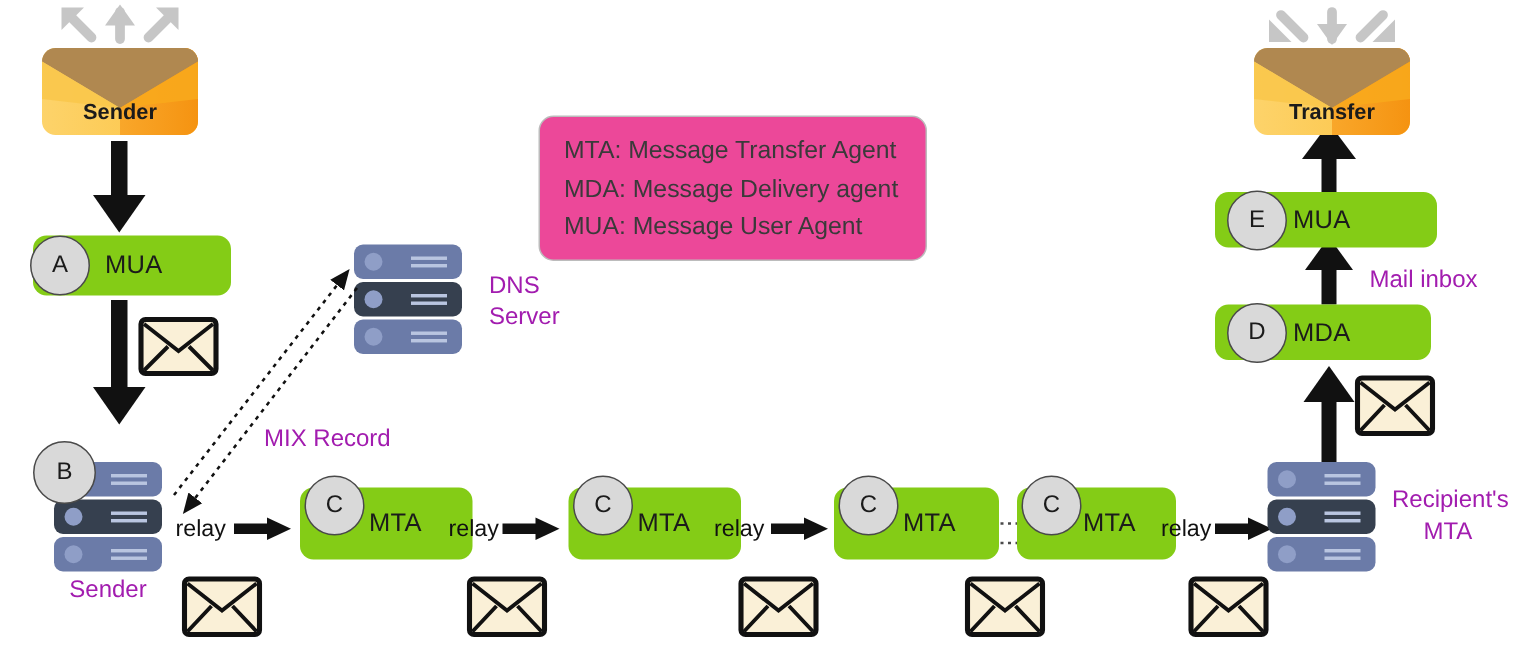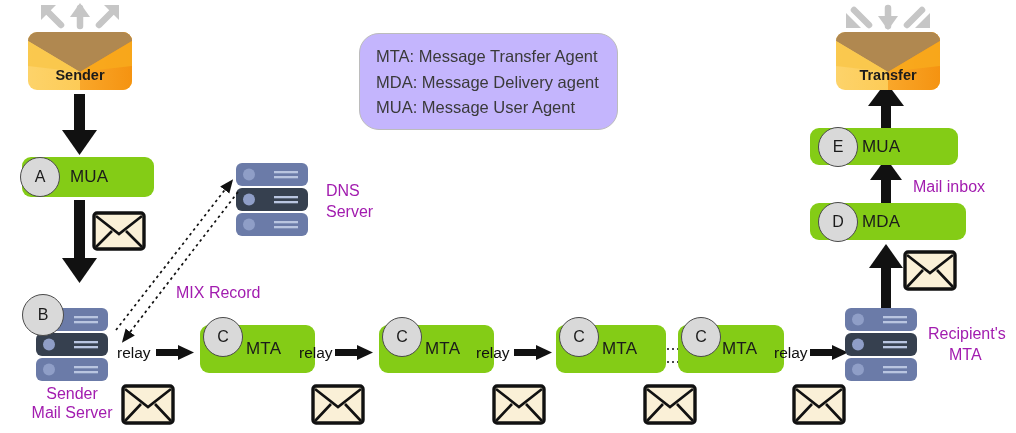--- a/index.html
+++ b/index.html
@@ -11,22 +11,22 @@
   
   .pill{background:#84cc16;border-radius:9px;display:flex;align-items:center;}
   .pill .plabel{font-size:17px;color:#1b1b1b;letter-spacing:.2px;}
 
   
   .badge{position:absolute;border-radius:50%;background:#d9d9d9;
          border:1.6px solid #4a4a4a;display:flex;align-items:center;
          justify-content:center;font-size:16px;color:#1b1b1b;}
 
   
-  .legend{position:absolute;border:1px solid #bcbcbc;border-radius:20px;
-          background:#c4b5fd;padding:10px 16px;box-sizing:border-box;}
+  .legend{position:absolute;border:1px solid #bcbcbc;border-radius:10px;
+          background:#ec4899;padding:10px 16px;box-sizing:border-box;margin-top:44px;}
   .legend div{font-size:16.5px;color:#3a3a3a;line-height:1.55;white-space:nowrap;}
 
   
   .txt{position:absolute;font-size:16px;color:#a21caf;white-space:nowrap;}
   .txt.c{text-align:center;}
   .relay{position:absolute;font-size:15.5px;color:#111;}
 
   
   .bigenv{position:absolute;}
   .bigenv .cap{position:absolute;left:0;top:0;width:100%;height:100%;
@@ -249,21 +249,20 @@
     <div class="cap">Transfer</div>
   </div>
 
   <div class="pill abs" style="left:22px;top:157px;width:132px;height:40px;padding-left:48px;box-sizing:border-box;">
     <span class="plabel">MUA</span>
   </div>
   <div class="badge" style="left:20px;top:157px;width:38px;height:38px;">A</div>
 
   <div class="badge" style="left:22px;top:294px;width:40px;height:40px;">B</div>
   <div class="txt c" style="left:10px;top:385px;width:124px;">Sender</div>
-  <div class="txt c" style="left:10px;top:404px;width:124px;">Mail Server</div>
 
   <div class="txt" style="left:326px;top:182px;">DNS</div>
   <div class="txt" style="left:326px;top:203px;">Server</div>
   <div class="txt" style="left:176px;top:284px;">MIX Record</div>
 
   <div class="pill abs" style="left:200px;top:325px;width:115px;height:48px;padding-left:46px;box-sizing:border-box;">
     <span class="plabel">MTA</span>
   </div>
   <div class="badge" style="left:203px;top:317px;width:38px;height:38px;">C</div>
 
@@ -283,21 +282,21 @@
   <div class="badge" style="left:681px;top:317px;width:38px;height:38px;">C</div>
 
   <div class="relay" style="left:117px;top:344px;">relay</div>
   <div class="relay" style="left:299px;top:344px;">relay</div>
   <div class="relay" style="left:476px;top:344px;">relay</div>
   <div class="relay" style="left:774px;top:344px;">relay</div>
 
   <div class="txt" style="left:928px;top:325px;">Recipient's</div>
   <div class="txt" style="left:949px;top:346px;">MTA</div>
 
-  <div class="pill abs" style="left:810px;top:203px;width:156px;height:37px;padding-left:52px;box-sizing:border-box;">
+  <div class="pill abs" style="left:810px;top:203px;width:144px;height:37px;padding-left:52px;box-sizing:border-box;">
     <span class="plabel">MDA</span>
   </div>
   <div class="badge" style="left:818px;top:202px;width:38px;height:38px;">D</div>
 
   <div class="pill abs" style="left:810px;top:128px;width:148px;height:37px;padding-left:52px;box-sizing:border-box;">
     <span class="plabel">MUA</span>
   </div>
   <div class="badge" style="left:818px;top:127px;width:38px;height:38px;">E</div>
 
   <div class="txt" style="left:913px;top:178px;">Mail inbox</div>

